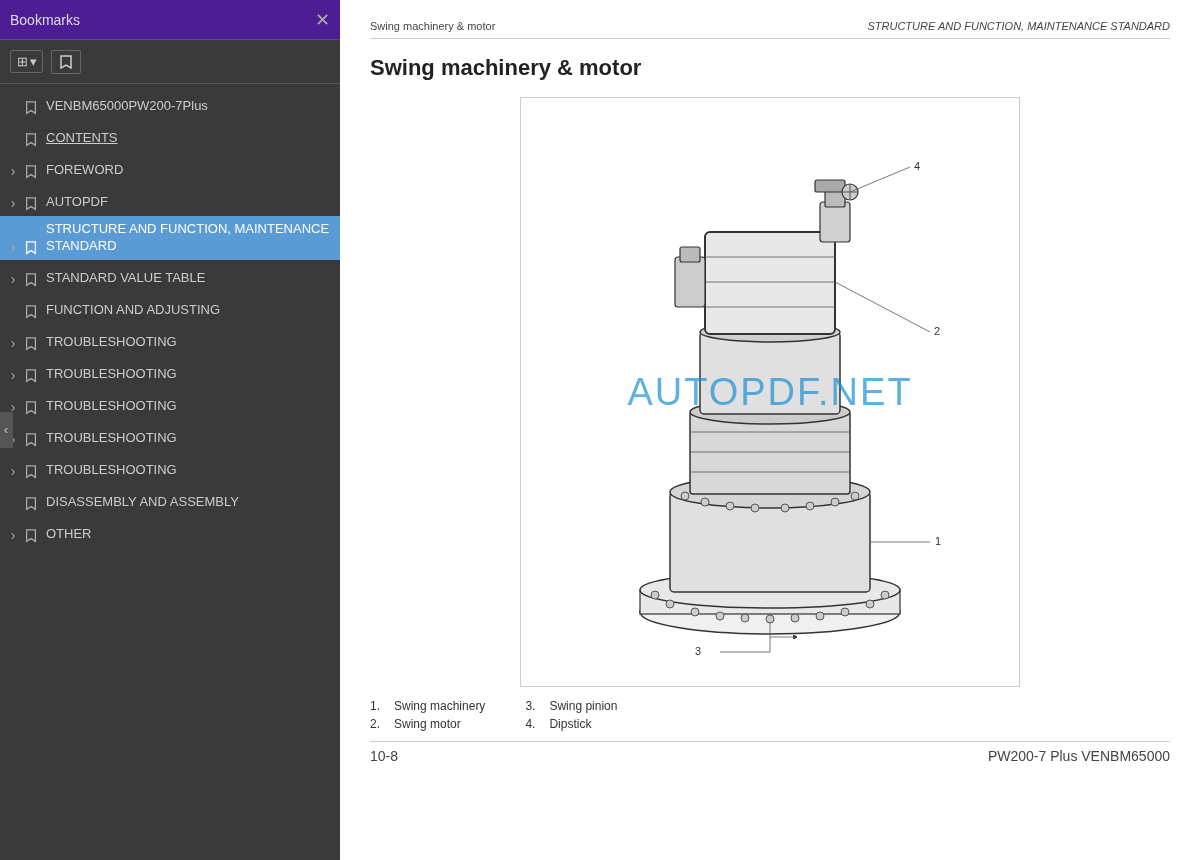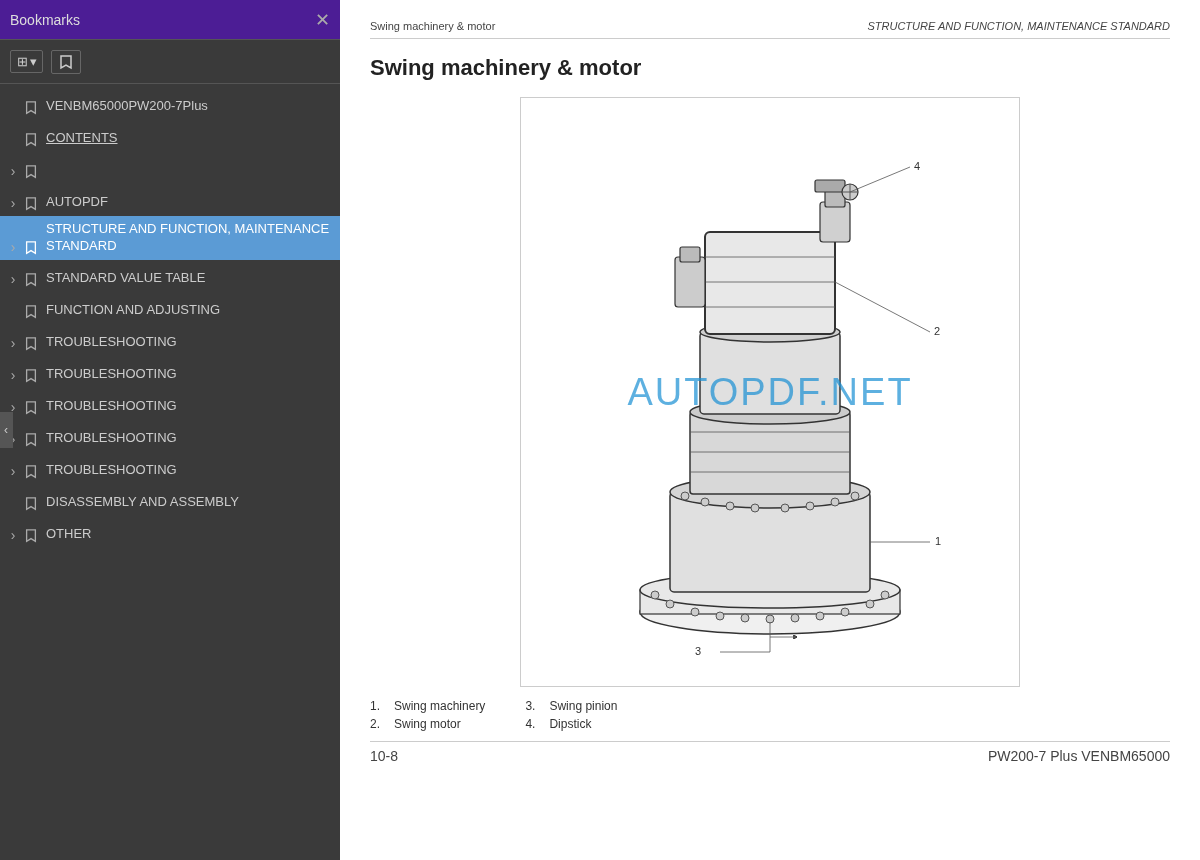--- a/index.html
+++ b/index.html
@@ -309,20 +309,21 @@
       </div>
       <div class="bookmark-item">
         <span class="bookmark-expand">
           <span class="arrow-right"></span>
         </span>
         <span class="bookmark-icon">
           <svg viewBox="0 0 14 16" xmlns="http://www.w3.org/2000/svg">
             <path d="M2 1h10v13l-5-3-5 3z"></path>
           </svg>
         </span>
+        <span class="bookmark-label">FOREWORD</span>
       </div>
       <div class="bookmark-item">
         <span class="bookmark-expand">
           <span class="arrow-right"></span>
         </span>
         <span class="bookmark-icon">
           <svg viewBox="0 0 14 16" xmlns="http://www.w3.org/2000/svg">
             <path d="M2 1h10v13l-5-3-5 3z"></path>
           </svg>
         </span>

